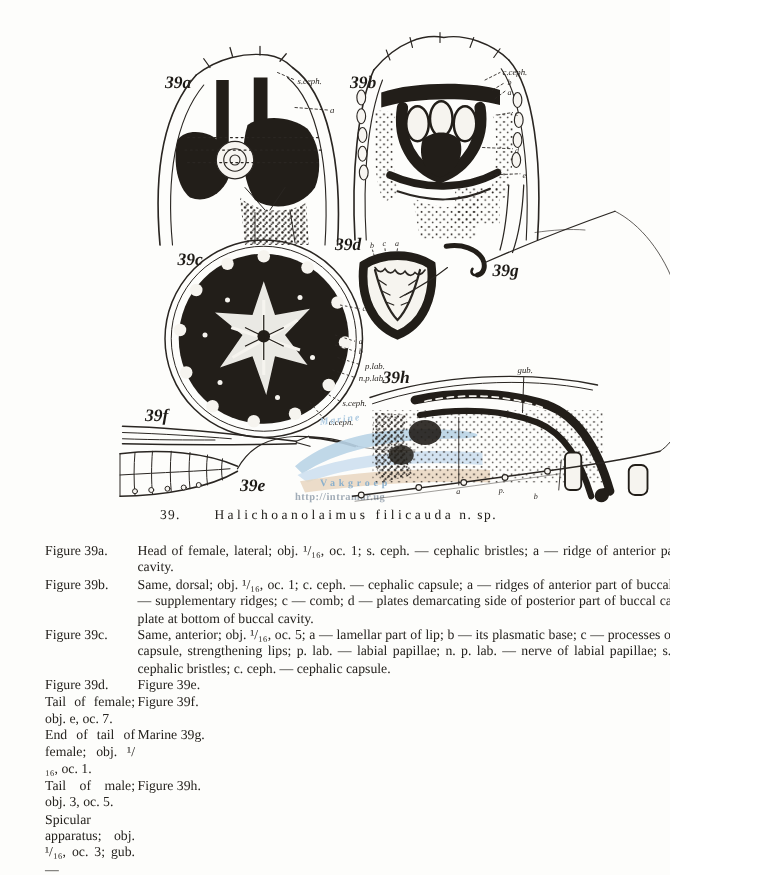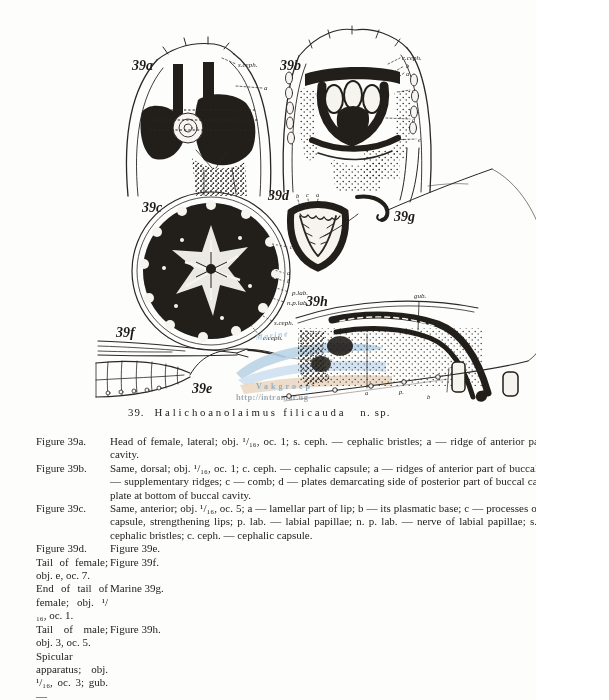--- a/index.html
+++ b/index.html
@@ -6,22 +6,22 @@
   .page {
     position:relative; width:536px; height:700px; overflow:hidden;
     background:#fdfdfb; color:#1f1d1a;
     font-family:"Liberation Serif","DejaVu Serif",serif;
   }
   .plate { position:absolute; top:0; left:0; }
   .plate-title {
     position:absolute; top:406px; left:128px; font-size:10.8px;
     white-space:nowrap; color:#24211d;
   }
-  .plate-title .num { letter-spacing:1px; margin-right:10px; }
-  .plate-title .species { letter-spacing:2.8px; margin-right:14px; }
+  .plate-title .num { letter-spacing:1px; margin-right:27px; }
+  .plate-title .species { letter-spacing:2.8px; margin-right:4px; }
   .plate-title .suffix { letter-spacing:1.2px; }
   .captions {
     position:absolute; top:435px; left:36px; width:546px;
     display:grid; grid-template-columns:74px 1fr; column-gap:0;
     font-size:11px; line-height:13.4px; color:#26231f;
   }
   .cap-label { white-space:nowrap; }
   .cap-text { text-align:justify; padding-right:2px; }
   svg text { font-family:"Liberation Serif","DejaVu Serif",serif; }
   .figlab { font-weight:bold; font-size:14px; fill:#1d1a16; font-style:italic; }

